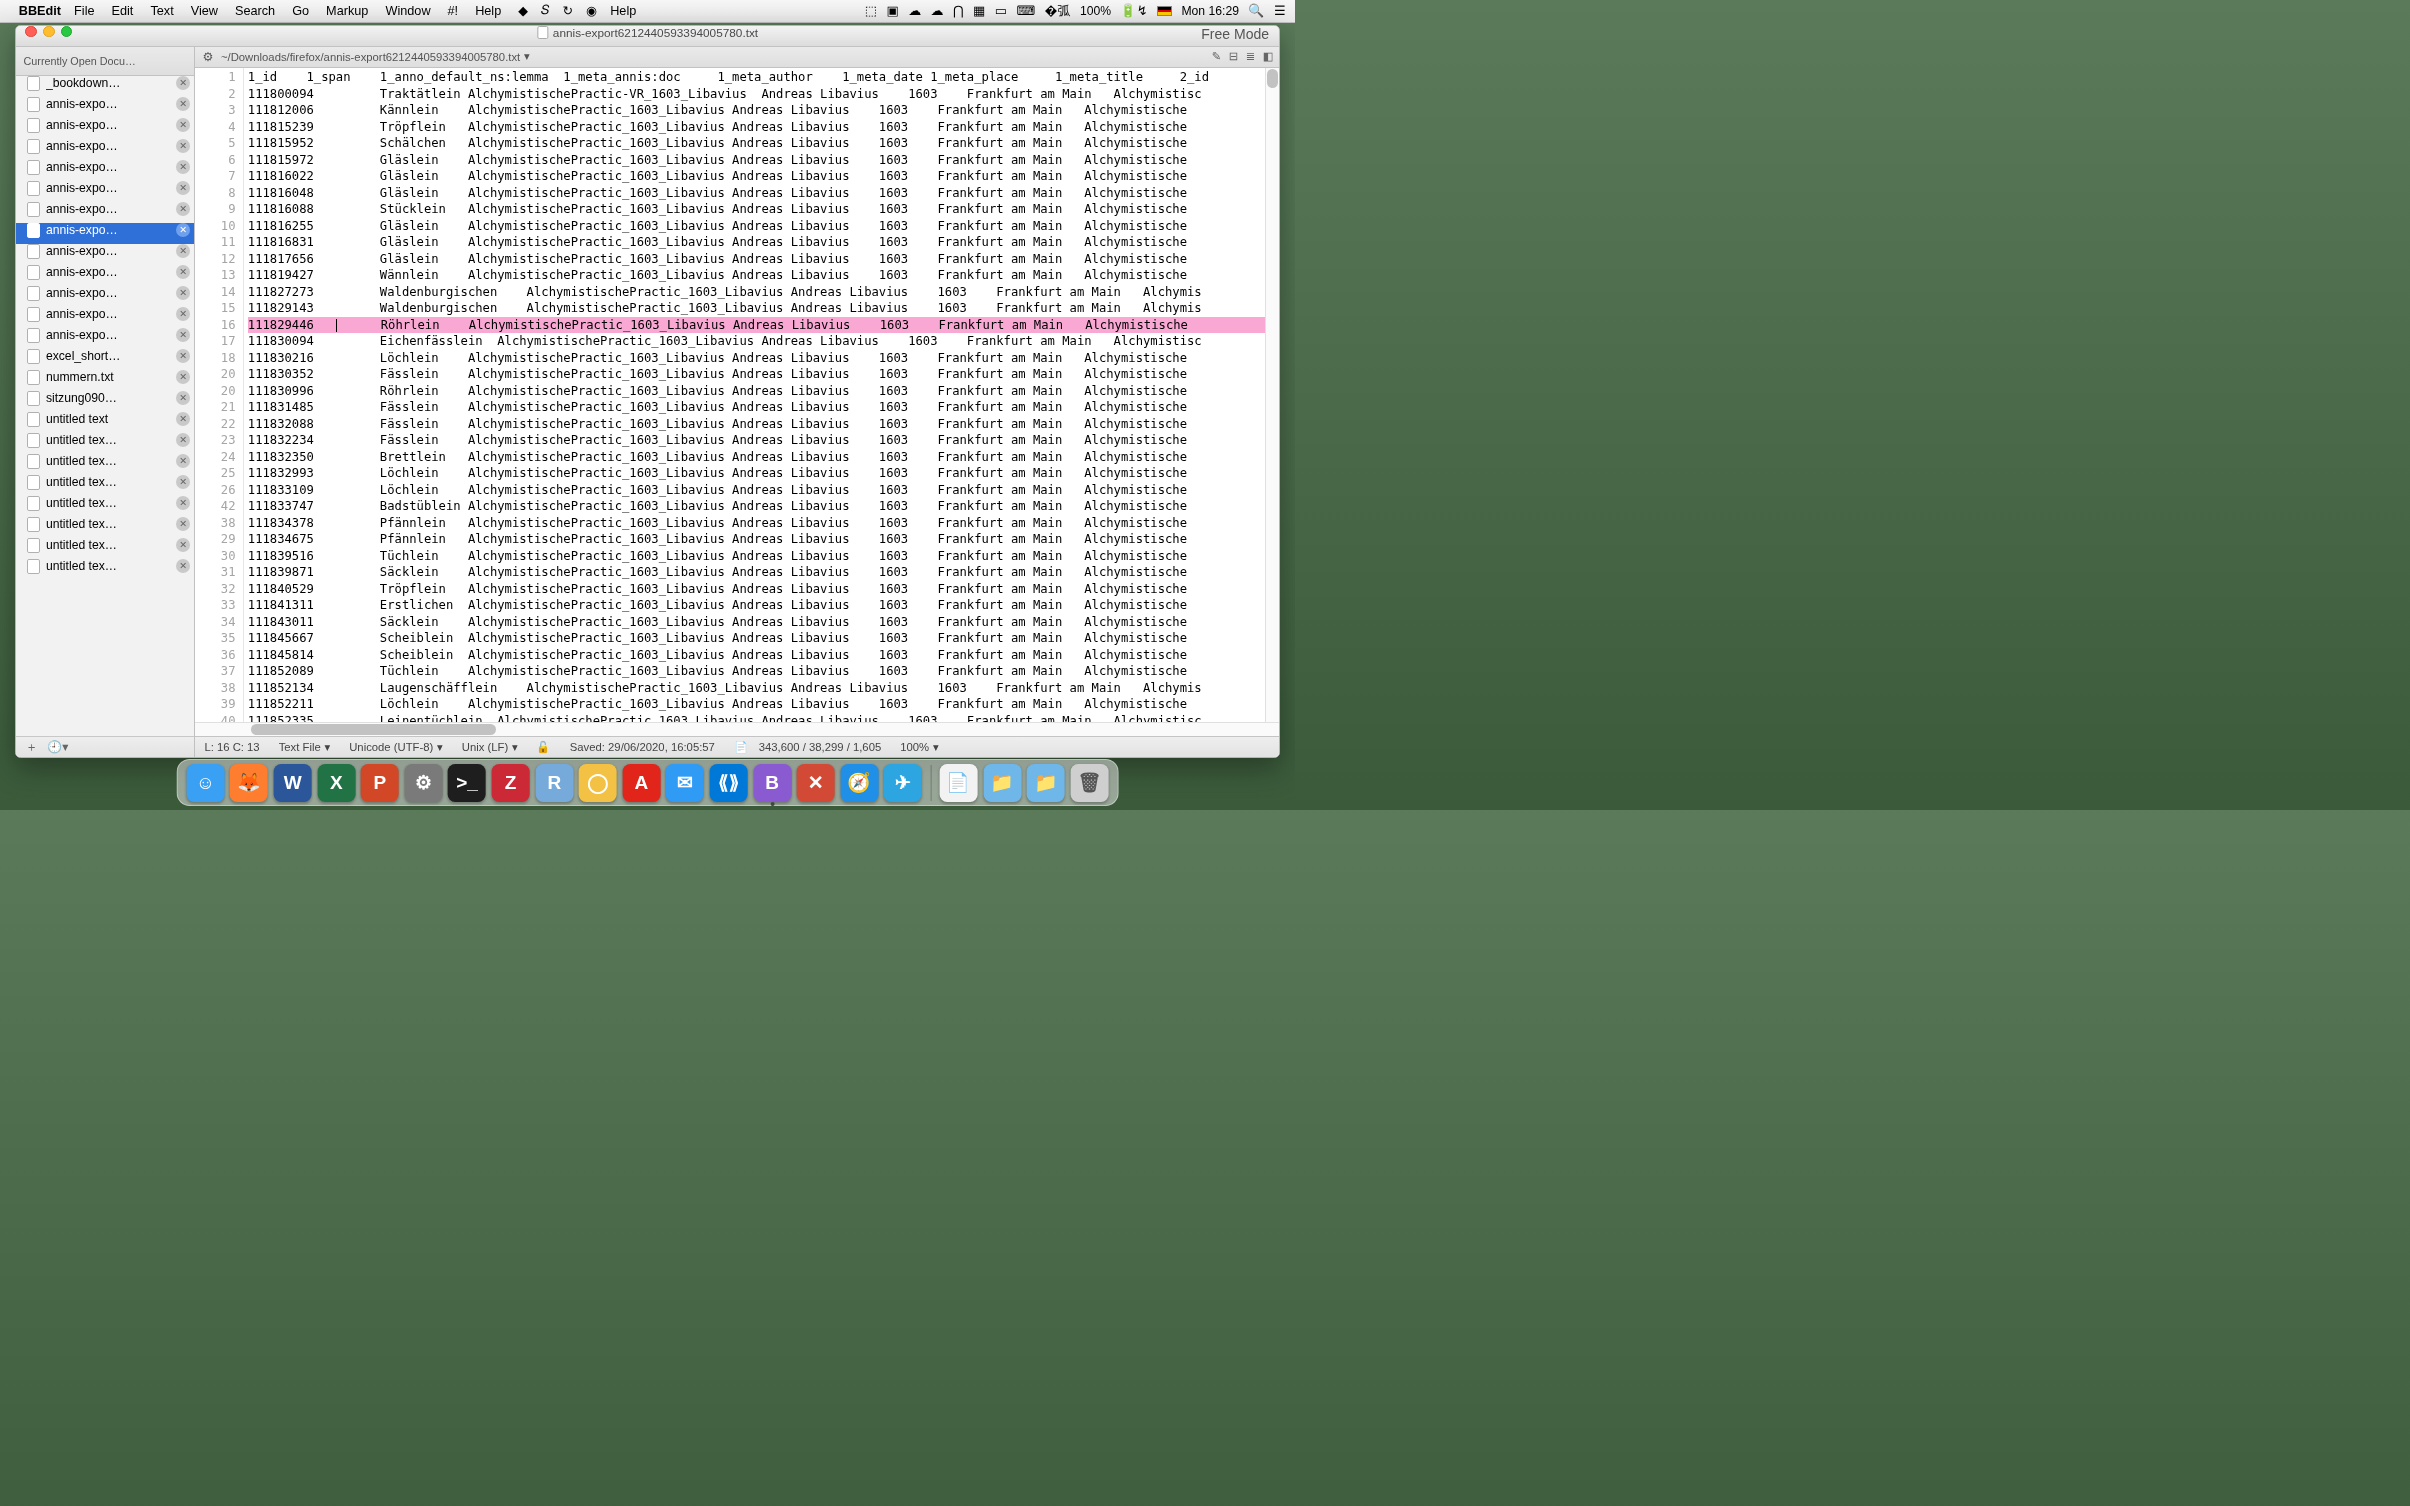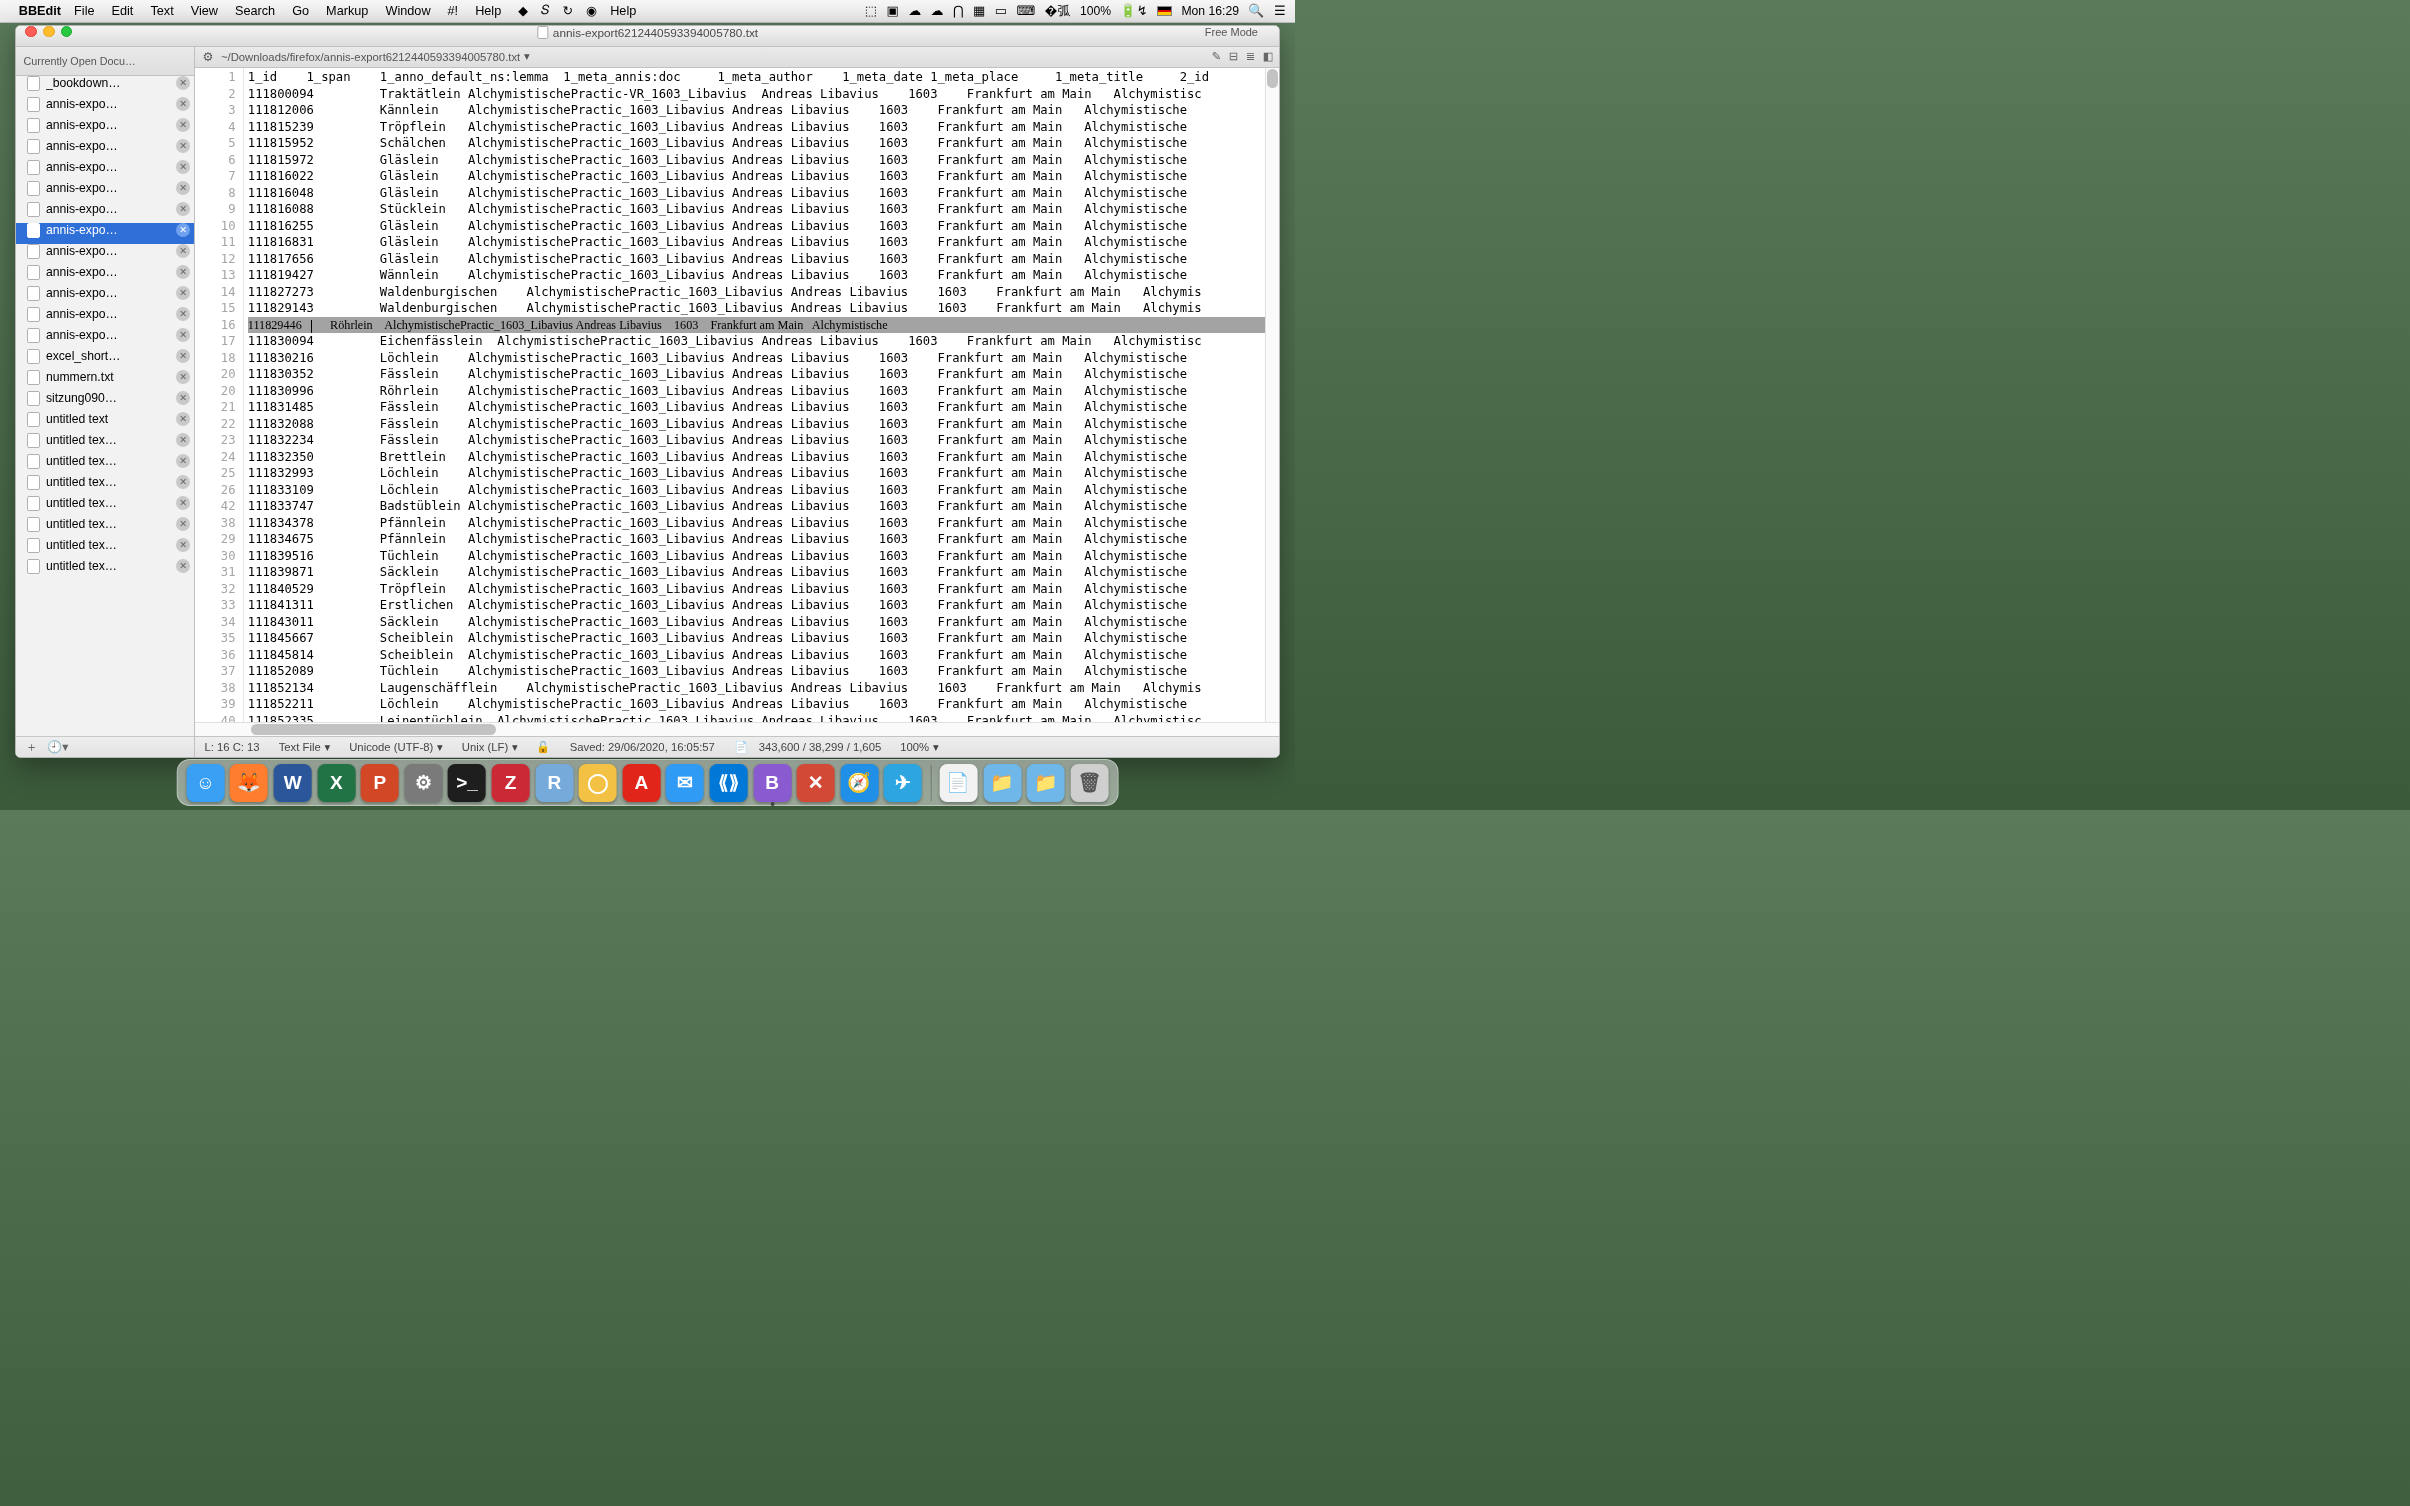--- a/index.html
+++ b/index.html
@@ -50,21 +50,21 @@
   align-items: flex-start;
   position: relative;
   font-size: 11.8px;
 }
 .traffic { display:flex; gap:6.6px; padding-left:9.4px;}
 .tl { width:11.3px; height:11.3px; border-radius:50%; }
 .tl.red{background:#ff5f57;border:0.5px solid #e24238;}
 .tl.yel{background:#ffbd2e;border:0.5px solid #e1a11e;}
 .tl.grn{background:#28c940;border:0.5px solid #1ba62e;}
 .titlebar .title { position:absolute; left:50%; transform:translateX(-50%); color:#4a4a4a; display:flex; align-items:center; gap:4.7px;}
-.titlebar .freemode { position:absolute; right:21px; color:#555; font-size:11px;}
+.titlebar .freemode { position:absolute; right:10px; color:#555; font-size:14px;}
 .doc-icon-sm { width:11.3px; height:13px; background:#fff; border:0.9px solid #aaa; border-radius:1.9px; display:inline-block;}
 
 
 .pathbar {
   height: 21px;
   background: linear-gradient(#eaeaea,#dedede);
   border-bottom:0.9px solid #c2c2c2;
   display:flex; align-items:center;
   font-size:11.3px; color:#555;
   position:relative;
@@ -110,21 +110,21 @@
 .editarea{ flex:1; display:flex; overflow:hidden; font-family:"Menlo","Consolas",monospace; font-size:12.2px;}
 .gutter{
   width:49px; background:#fff; color:#a5a5a5; text-align:right;
   padding:1.9px 7.5px 1.9px 0; border-right:0.9px solid #e6e6e6; line-height:16.5px;
   user-select:none;
 }
 .code{
   flex:1; padding:1.9px 0 1.9px 3.8px; line-height:16.5px; white-space:pre; overflow:hidden; position:relative;
 }
 .cline{ height:16.5px; }
-.cline.hl{ background:#a3a3a3;font-family:Liberation Serif, serif;}
+.cline.hl{ background:#f9a8d4;}
 .cursor{ display:inline-block; width:0.9px; height:13px; background:#000; vertical-align:middle;}
 .vscroll{ width:14px; background:#fafafa; border-left:0.9px solid #e0e0e0; position:relative;}
 .vthumb{ position:absolute; top:1.9px; left:0.9px; right:0.9px; height:19px; background:#c2c2c2; border-radius:6.6px;}
 .hscroll{ height:14px; background:#fafafa; border-top:0.9px solid #e0e0e0; position:relative;}
 .hthumb{position:absolute; left:56px; width:245px; top:0.9px; bottom:0.9px; background:#c2c2c2; border-radius:6.6px;}
 
 
 .status{
   height:21px; background:linear-gradient(#eee,#e2e2e2);
   border-top:0.9px solid #c4c4c4;

